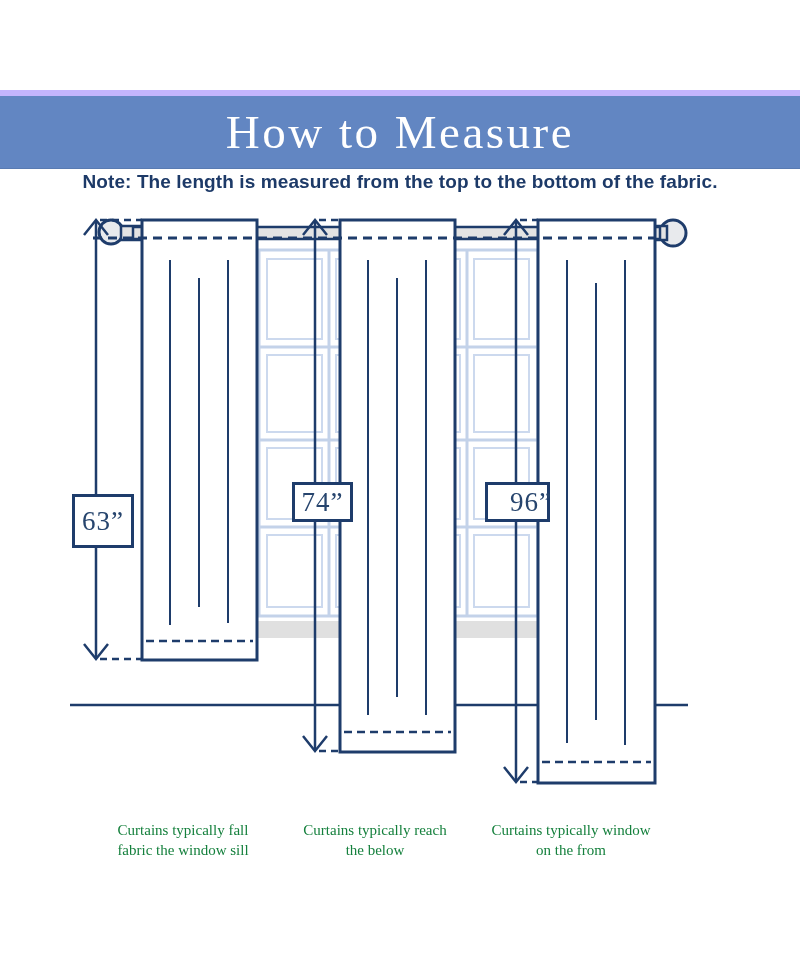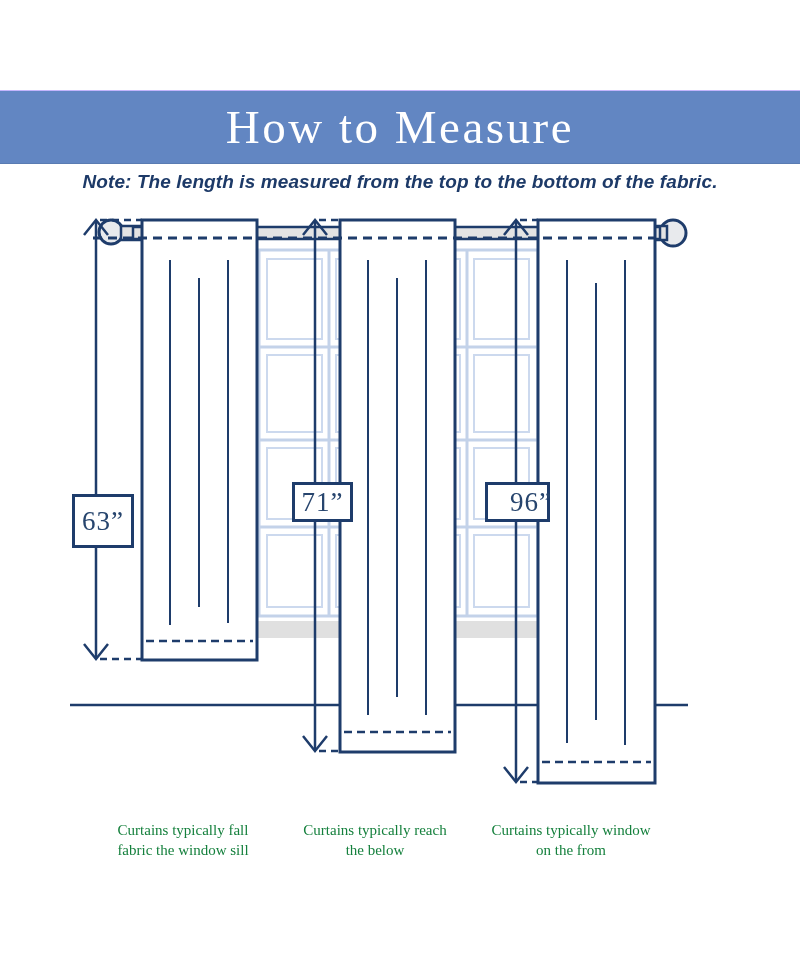--- a/index.html
+++ b/index.html
@@ -2,30 +2,30 @@
 <html><head>
 <meta charset="utf-8">
 <style>
   html,body{margin:0;padding:0;}
   body{
     width:800px;height:977px;position:relative;background:#ffffff;
     font-family:"Liberation Sans", sans-serif;overflow:hidden;
   }
   .banner{
     position:absolute;left:0;top:90px;width:800px;height:72px;
-    background:#6286c2;border-top:1px solid #c4b5fd;border-bottom:1px solid #597bb2;
+    background:#6286c2;border-top:6px solid #c4b5fd;border-bottom:1px solid #597bb2;
     display:flex;align-items:center;justify-content:center;
   }
   .banner h1{
     margin:0;font-family:"Liberation Serif", serif;font-weight:400;
     font-size:47px;color:#ffffff;letter-spacing:2.5px;
   }
   .note{
     position:absolute;left:0;top:171px;width:800px;text-align:center;
-    font-size:19px;font-weight:bold;color:#1d3a68;letter-spacing:0.1px;font-style:italic;
+    font-size:19px;font-weight:bold;color:#1d3a68;letter-spacing:0.1px;
   }
   .diagram-svg{position:absolute;left:0;top:0;width:800px;height:977px;}
   .measure-box{
     position:absolute;background:#ffffff;border:3px solid #1e3c6b;
     display:flex;align-items:center;justify-content:center;
     font-family:"Liberation Serif", serif;color:#27456e;font-size:27px;
     letter-spacing:1px;box-sizing:border-box;
   }
   .box-63{left:72px;top:494px;width:62px;height:54px;}
   .box-84{left:292px;top:482px;width:61px;height:40px;}
@@ -135,21 +135,21 @@
   <g stroke="#1e3c6b" fill="none">
     <line x1="516" y1="221" x2="516" y2="781" stroke-width="2.5"></line>
     <polyline points="504,235 516,220 528,235" stroke-width="2.5"></polyline>
     <polyline points="504,767 516,782 528,767" stroke-width="2.5"></polyline>
     <line x1="520" y1="220" x2="538" y2="220" stroke-width="2.5" stroke-dasharray="7 5"></line>
     <line x1="520" y1="782" x2="538" y2="782" stroke-width="2.5" stroke-dasharray="7 5"></line>
   </g>
 </svg>
 
 <div class="measure-box box-63">63”</div>
-<div class="measure-box box-84">71”</div>
+<div class="measure-box box-84">74”</div>
 <div class="measure-box box-96">96”</div>
 
 <div class="caption cap-1">
   <div>Curtains typically fall</div>
   <div>fabric the window sill</div>
 </div>
 <div class="caption cap-2">
   <div>Curtains typically reach</div>
   <div>the below</div>
 </div>

